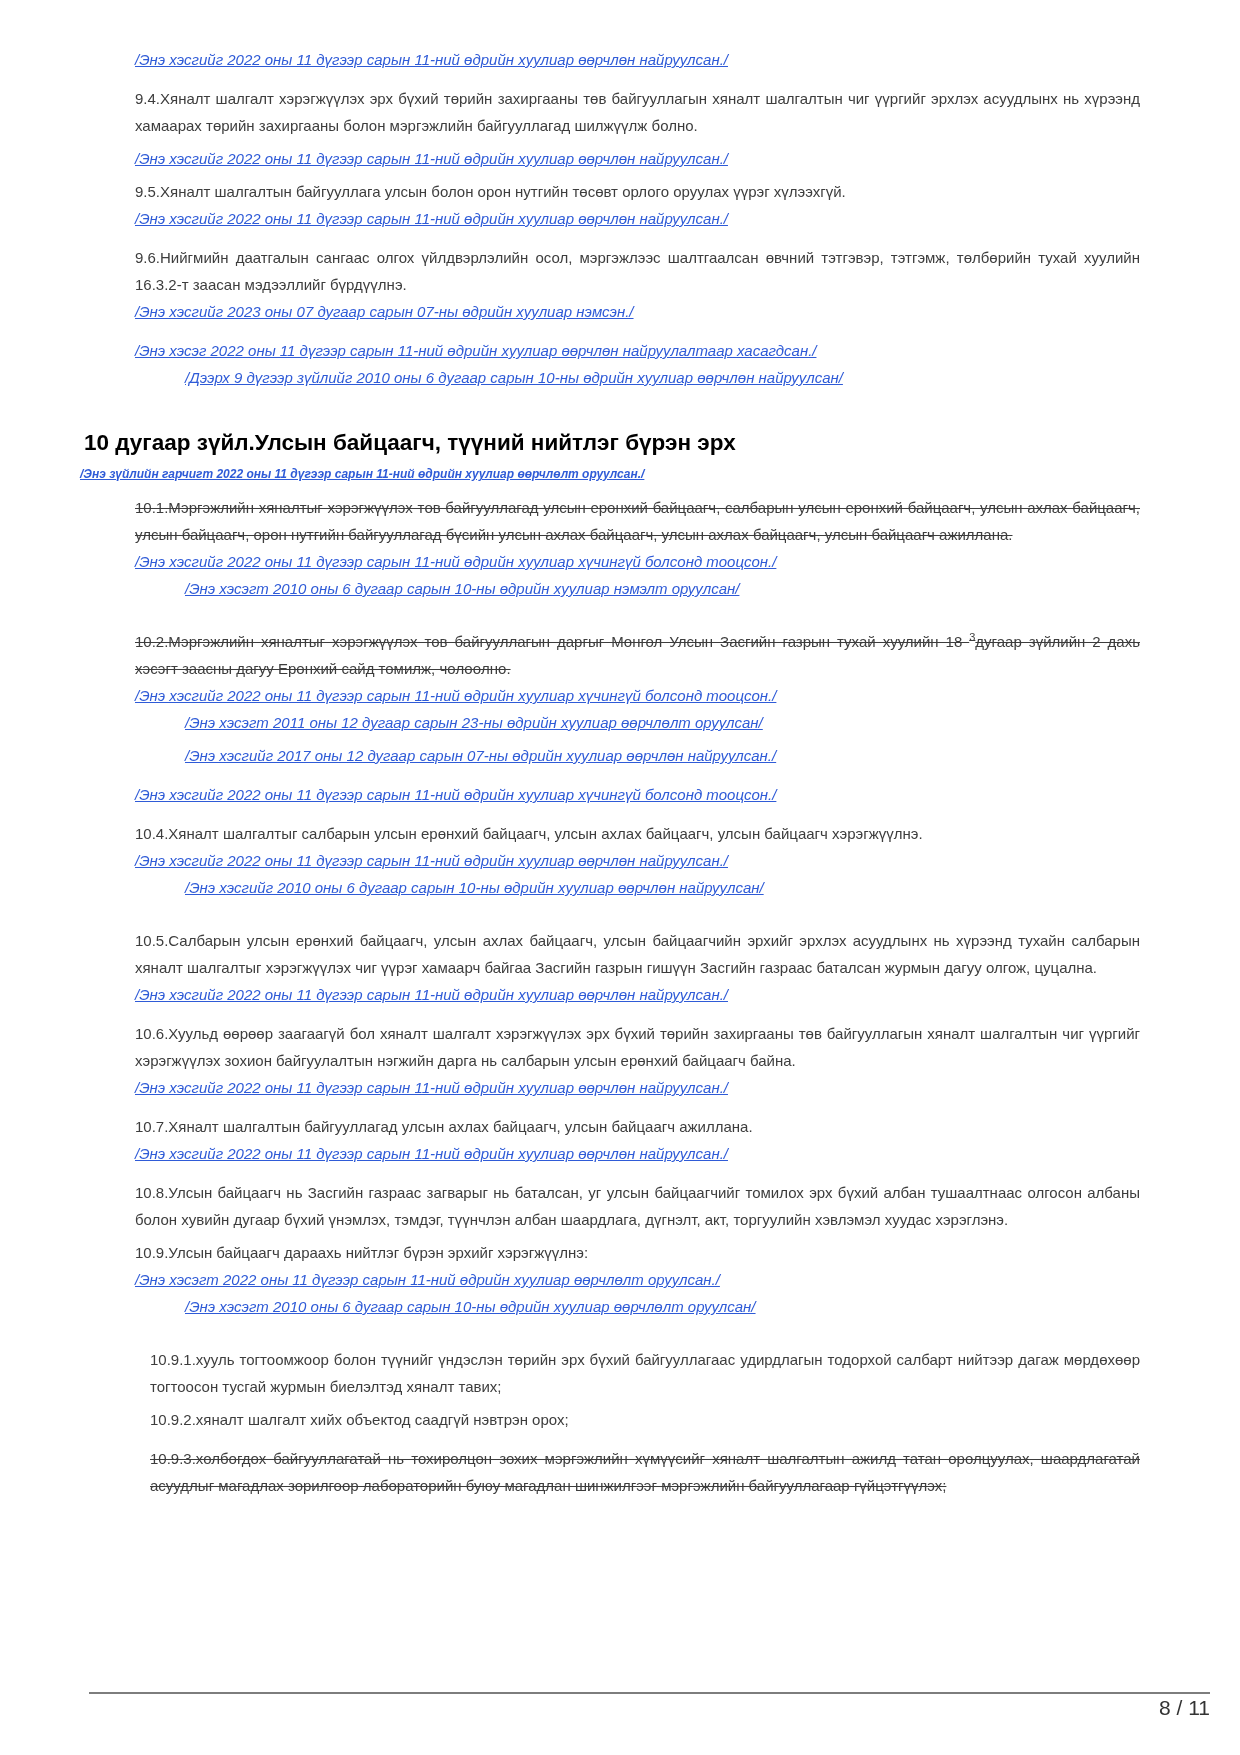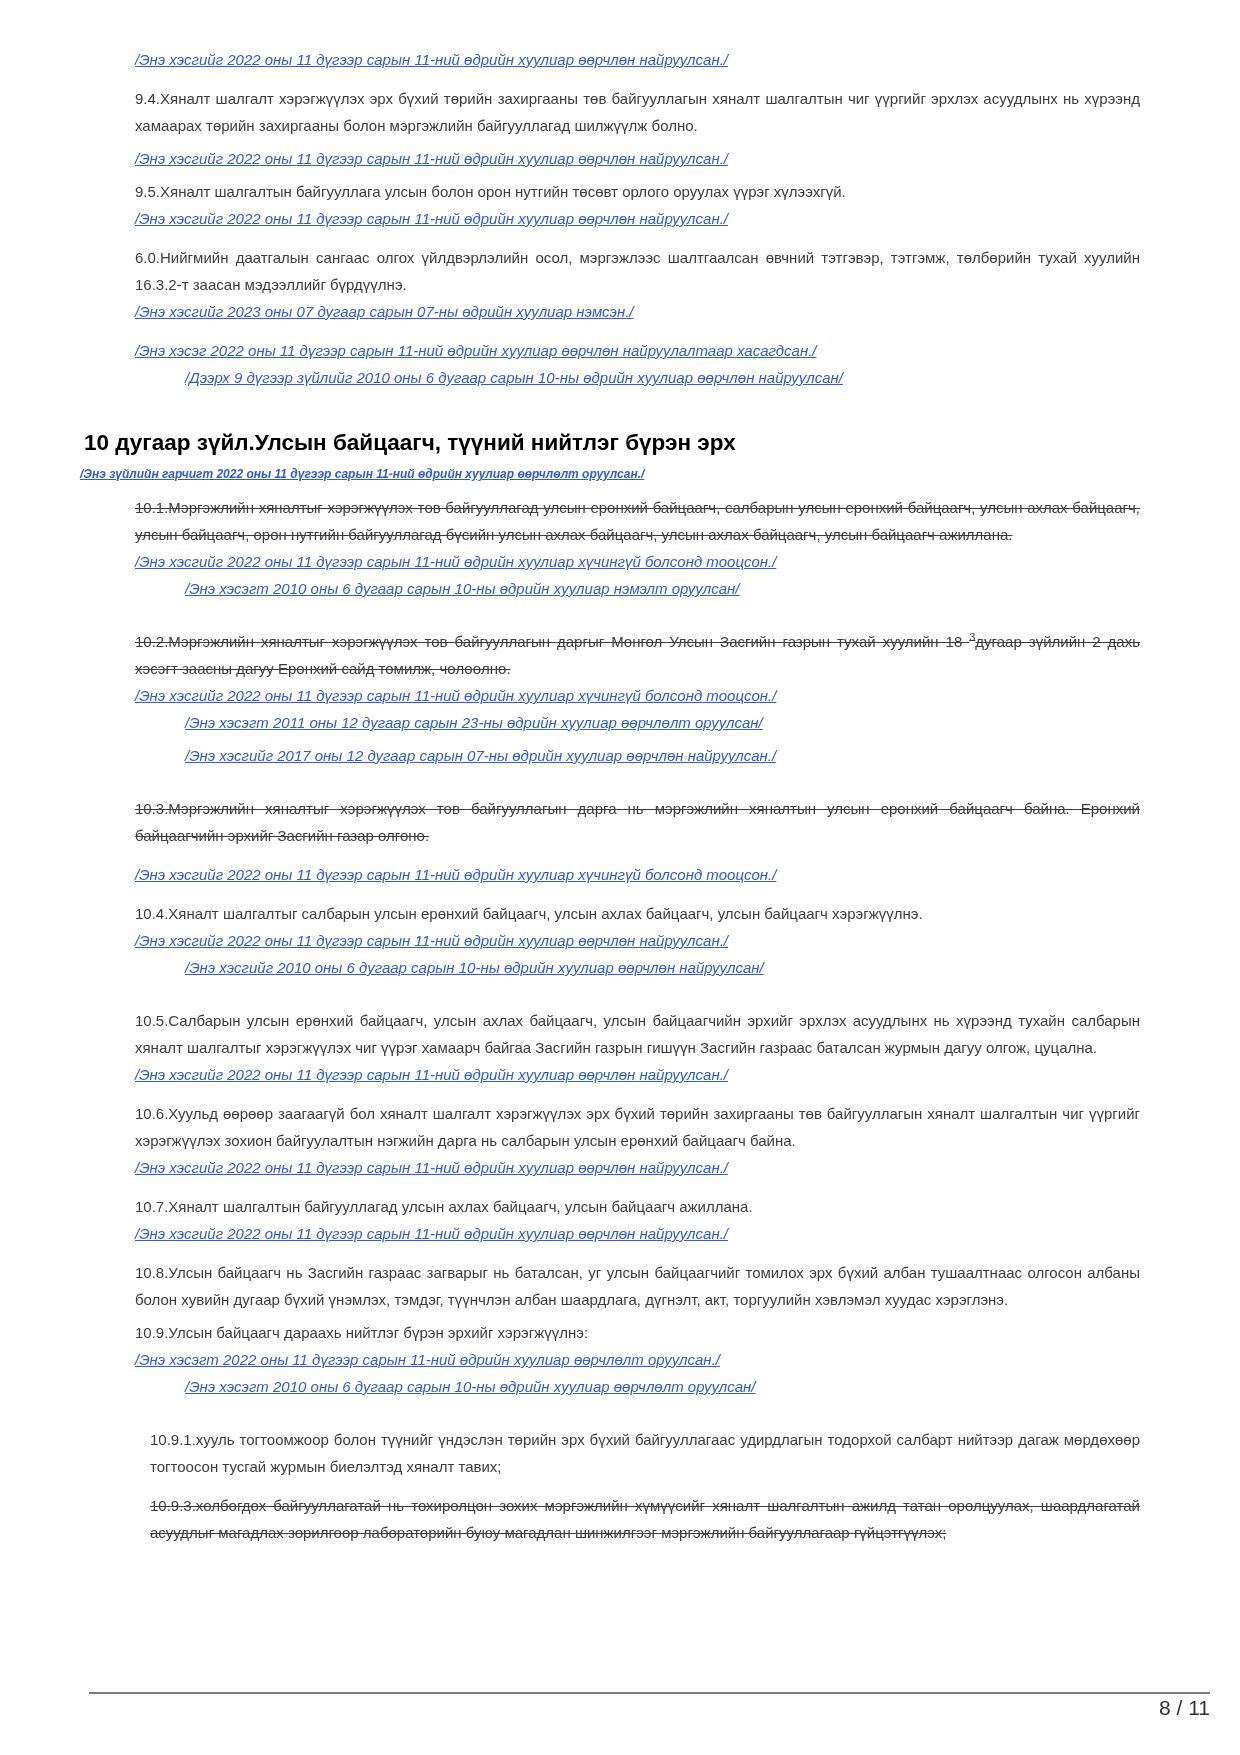--- a/index.html
+++ b/index.html
@@ -43,38 +43,37 @@
 </style>
 </head>
 <body>
 
 <main class="doc">
   <p class="ann">/Энэ хэсгийг 2022 оны 11 дүгээр сарын 11-ний өдрийн хуулиар өөрчлөн найруулсан./</p>
   <p class="para gap-sm">9.4.Хяналт шалгалт хэрэгжүүлэх эрх бүхий төрийн захиргааны төв байгууллагын хяналт шалгалтын чиг үүргийг эрхлэх асуудлынх нь хүрээнд хамаарах төрийн захиргааны болон мэргэжлийн байгууллагад шилжүүлж болно.</p>
   <p class="ann mt6">/Энэ хэсгийг 2022 оны 11 дүгээр сарын 11-ний өдрийн хуулиар өөрчлөн найруулсан./</p>
   <p class="para mt6">9.5.Хяналт шалгалтын байгууллага улсын болон орон нутгийн төсөвт орлого оруулах үүрэг хүлээхгүй.</p>
   <p class="ann">/Энэ хэсгийг 2022 оны 11 дүгээр сарын 11-ний өдрийн хуулиар өөрчлөн найруулсан./</p>
-  <p class="para gap-sm">6.0.Нийгмийн даатгалын сангаас олгох үйлдвэрлэлийн осол, мэргэжлээс шалтгаалсан өвчний тэтгэвэр, тэтгэмж, төлбөрийн тухай хуулийн 16.3.2-т заасан мэдээллийг бүрдүүлнэ.</p>
+  <p class="para gap-sm">9.6.Нийгмийн даатгалын сангаас олгох үйлдвэрлэлийн осол, мэргэжлээс шалтгаалсан өвчний тэтгэвэр, тэтгэмж, төлбөрийн тухай хуулийн 16.3.2-т заасан мэдээллийг бүрдүүлнэ.</p>
   <p class="ann">/Энэ хэсгийг 2023 оны 07 дугаар сарын 07-ны өдрийн хуулиар нэмсэн./</p>
   <p class="ann gap-sm">/Энэ хэсэг 2022 оны 11 дүгээр сарын 11-ний өдрийн хуулиар өөрчлөн найруулалтаар хасагдсан./</p>
   <p class="ann indent">/Дээрх 9 дүгээр зүйлийг 2010 оны 6 дугаар сарын 10-ны өдрийн хуулиар өөрчлөн найруулсан/</p>
 
   <h2 class="heading gap-lg">10 дугаар зүйл.Улсын байцаагч, түүний нийтлэг бүрэн эрх</h2>
   <p class="lead-ann">/Энэ зүйлийн гарчигт 2022 оны 11 дүгээр сарын 11-ний өдрийн хуулиар өөрчлөлт оруулсан./</p>
 
   <p class="para struck mt6">10.1.Мэргэжлийн хяналтыг хэрэгжүүлэх төв байгууллагад улсын ерөнхий байцаагч, салбарын улсын ерөнхий байцаагч, улсын ахлах байцаагч, улсын байцаагч, орон нутгийн байгууллагад бүсийн улсын ахлах байцаагч, улсын ахлах байцаагч, улсын байцаагч ажиллана.</p>
   <p class="ann">/Энэ хэсгийг 2022 оны 11 дүгээр сарын 11-ний өдрийн хуулиар хүчингүй болсонд тооцсон./</p>
   <p class="ann indent">/Энэ хэсэгт 2010 оны 6 дугаар сарын 10-ны өдрийн хуулиар нэмэлт оруулсан/</p>
 
   <p class="para struck gap-md"><span>10.2.Мэргэжлийн хяналтыг хэрэгжүүлэх төв байгууллагын даргыг Монгол Улсын Засгийн газрын тухай хуулийн 18 </span><sup>3</sup><span>дугаар зүйлийн 2 дахь хэсэгт заасны дагуу Ерөнхий сайд томилж, чөлөөлнө.</span></p>
   <p class="ann">/Энэ хэсгийг 2022 оны 11 дүгээр сарын 11-ний өдрийн хуулиар хүчингүй болсонд тооцсон./</p>
   <p class="ann indent">/Энэ хэсэгт 2011 оны 12 дугаар сарын 23-ны өдрийн хуулиар өөрчлөлт оруулсан/</p>
   <p class="ann indent mt6">/Энэ хэсгийг 2017 оны 12 дугаар сарын 07-ны өдрийн хуулиар өөрчлөн найруулсан./</p>
 
-  <p class="para struck gap-md">10.3.Мэргэжлийн хяналтыг хэрэгжүүлэх төв байгууллагын дарга нь мэргэжлийн хяналтын улсын ерөнхий байцаагч байна. Ерөнхий байцаагчийн эрхийг Засгийн газар олгоно.</p>
   <p class="ann gap-sm">/Энэ хэсгийг 2022 оны 11 дүгээр сарын 11-ний өдрийн хуулиар хүчингүй болсонд тооцсон./</p>
 
   <p class="para gap-sm">10.4.Хяналт шалгалтыг салбарын улсын ерөнхий байцаагч, улсын ахлах байцаагч, улсын байцаагч хэрэгжүүлнэ.</p>
   <p class="ann">/Энэ хэсгийг 2022 оны 11 дүгээр сарын 11-ний өдрийн хуулиар өөрчлөн найруулсан./</p>
   <p class="ann indent">/Энэ хэсгийг 2010 оны 6 дугаар сарын 10-ны өдрийн хуулиар өөрчлөн найруулсан/</p>
 
   <p class="para gap-md">10.5.Салбарын улсын ерөнхий байцаагч, улсын ахлах байцаагч, улсын байцаагчийн эрхийг эрхлэх асуудлынх нь хүрээнд тухайн салбарын хяналт шалгалтыг хэрэгжүүлэх чиг үүрэг хамаарч байгаа Засгийн газрын гишүүн Засгийн газраас баталсан журмын дагуу олгож, цуцална.</p>
   <p class="ann">/Энэ хэсгийг 2022 оны 11 дүгээр сарын 11-ний өдрийн хуулиар өөрчлөн найруулсан./</p>
 
   <p class="para gap-sm">10.6.Хуульд өөрөөр заагаагүй бол хяналт шалгалт хэрэгжүүлэх эрх бүхий төрийн захиргааны төв байгууллагын хяналт шалгалтын чиг үүргийг хэрэгжүүлэх зохион байгуулалтын нэгжийн дарга нь салбарын улсын ерөнхий байцаагч байна.</p>
@@ -82,17 +81,18 @@
 
   <p class="para gap-sm">10.7.Хяналт шалгалтын байгууллагад улсын ахлах байцаагч, улсын байцаагч ажиллана.</p>
   <p class="ann">/Энэ хэсгийг 2022 оны 11 дүгээр сарын 11-ний өдрийн хуулиар өөрчлөн найруулсан./</p>
 
   <p class="para gap-sm">10.8.Улсын байцаагч нь Засгийн газраас загварыг нь баталсан, уг улсын байцаагчийг томилох эрх бүхий албан тушаалтнаас олгосон албаны болон хувийн дугаар бүхий үнэмлэх, тэмдэг, түүнчлэн албан шаардлага, дүгнэлт, акт, торгуулийн хэвлэмэл хуудас хэрэглэнэ.</p>
   <p class="para mt6">10.9.Улсын байцаагч дараахь нийтлэг бүрэн эрхийг хэрэгжүүлнэ:</p>
   <p class="ann">/Энэ хэсэгт 2022 оны 11 дүгээр сарын 11-ний өдрийн хуулиар өөрчлөлт оруулсан./</p>
   <p class="ann indent">/Энэ хэсэгт 2010 оны 6 дугаар сарын 10-ны өдрийн хуулиар өөрчлөлт оруулсан/</p>
 
   <p class="para sub gap-md">10.9.1.хууль тогтоомжоор болон түүнийг үндэслэн төрийн эрх бүхий байгууллагаас удирдлагын тодорхой салбарт нийтээр дагаж мөрдөхөөр тогтоосон тусгай журмын биелэлтэд хяналт тавих;</p>
+  <p class="para sub mt6">10.9.2.хяналт шалгалт хийх объектод саадгүй нэвтрэн орох;</p>
   <p class="para sub struck gap-sm">10.9.3.холбогдох байгууллагатай нь тохиролцон зохих мэргэжлийн хүмүүсийг хяналт шалгалтын ажилд татан оролцуулах, шаардлагатай асуудлыг магадлах зорилгоор лабораторийн буюу магадлан шинжилгээг мэргэжлийн байгууллагаар гүйцэтгүүлэх;</p>
 </main>
 
 <div class="footer-rule"></div>
 <div class="page-number">8 / 11</div>
 
 </body></html>

